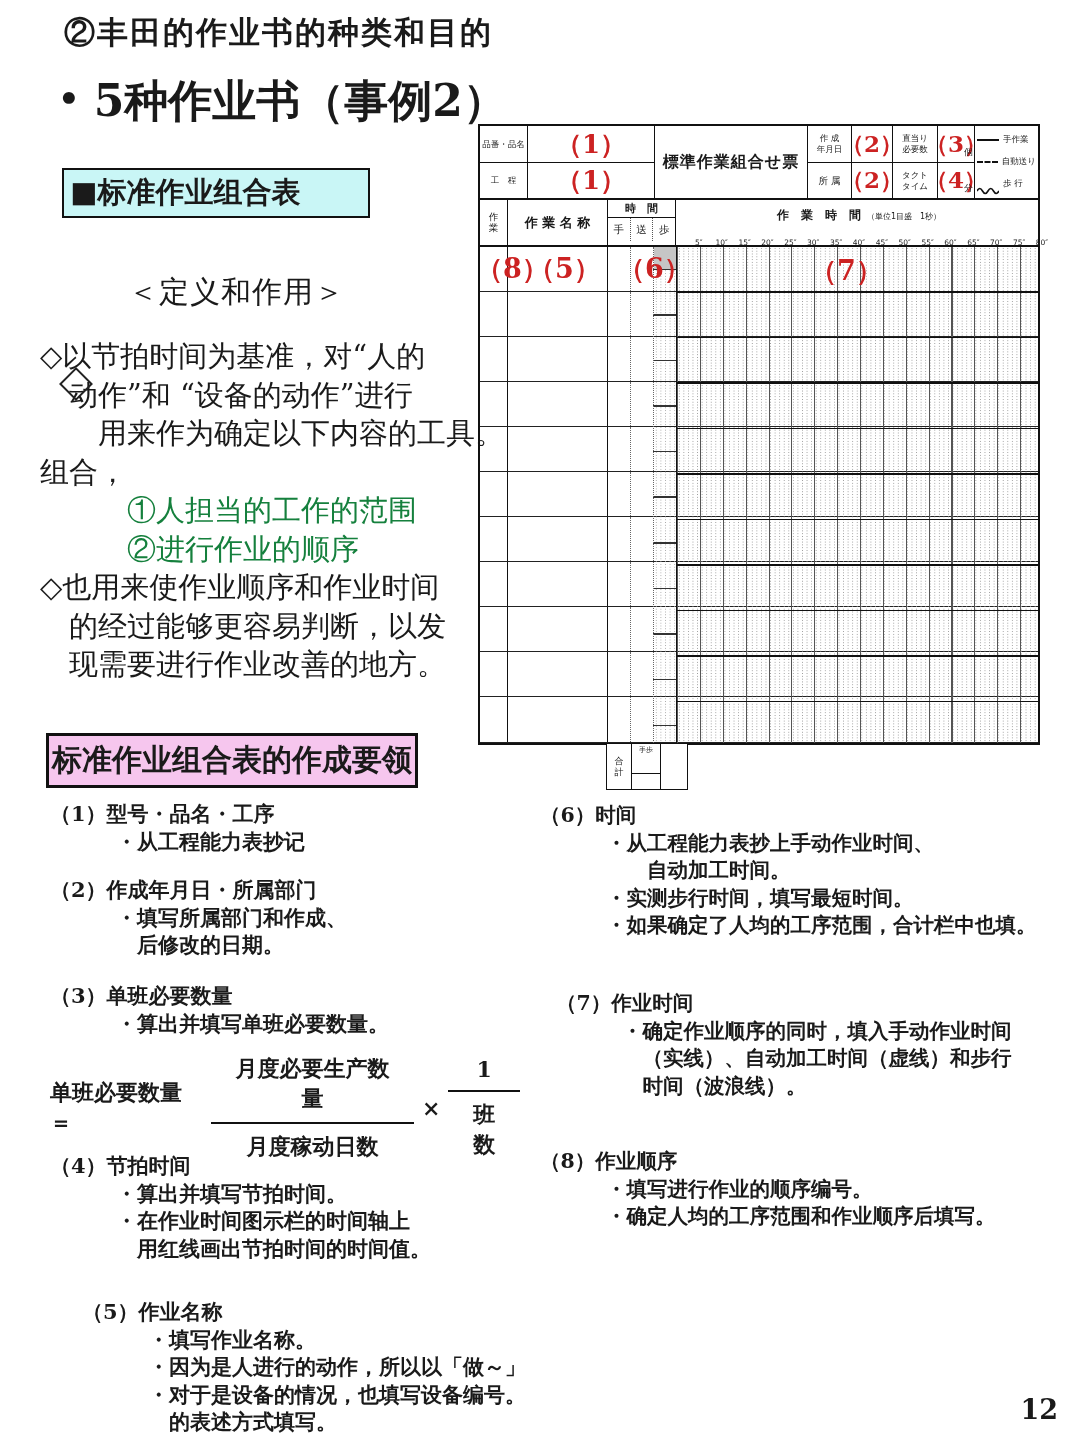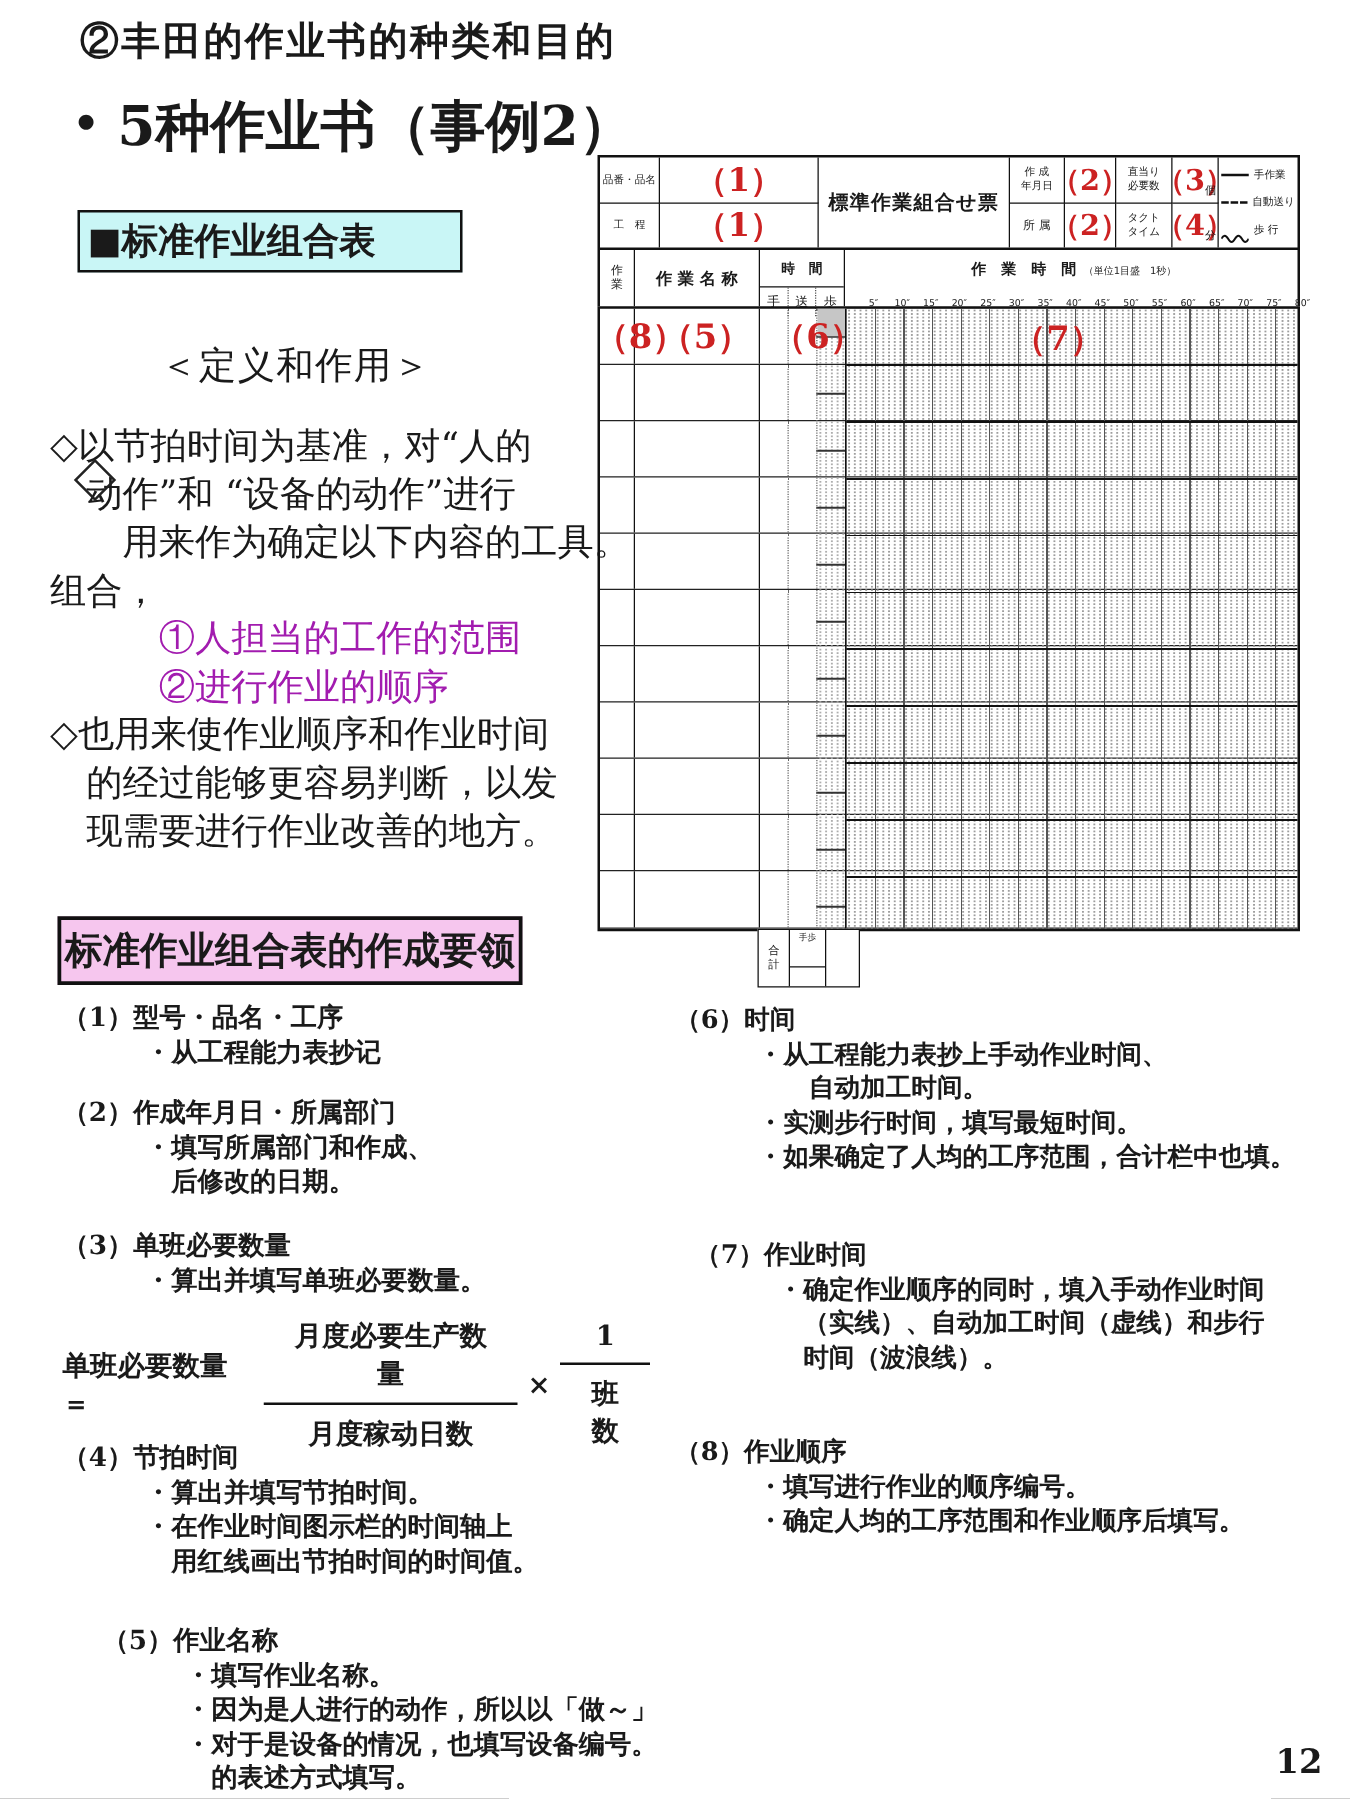--- a/index.html
+++ b/index.html
@@ -9,21 +9,21 @@
   .title{position:absolute;left:64px;top:12px;font-size:31px;font-weight:bold;letter-spacing:2px;}
   .subtitle{position:absolute;left:58px;top:72px;font-size:44px;font-weight:bold;}
   .subtitle .dot{font-size:34px;vertical-align:6px;margin-right:14px;}
   .section-box{position:absolute;left:62px;top:168px;width:308px;height:50px;
        background:#c9f6f6;border:2px solid #111;display:flex;align-items:center;
        font-size:29px;font-weight:bold;padding-left:6px;box-sizing:border-box;}
   
   .definition{position:absolute;left:40px;top:272px;width:460px;}
   .def-heading{font-size:30px;padding-left:88px;margin-bottom:24px;letter-spacing:1px;}
   .dl{font-size:29px;line-height:38.5px;white-space:pre;}
-  .dl.b{color:#a21caf;}
+  .dl.b{color:#15803d;}
   .diamond-mark{position:absolute;left:64px;top:372px;width:20px;height:20px;
        border:2.5px solid #222;transform:rotate(45deg);background:transparent;}
   
   .form{position:absolute;left:478px;top:124px;width:562px;height:668px;
         font-family:"DejaVu Sans", sans-serif;}
   .form .cell{position:absolute;box-sizing:border-box;display:flex;align-items:center;justify-content:center;}
   .fhead{position:absolute;left:0;top:0;width:562px;height:76px;border:2px solid #111;box-sizing:border-box;}
   .br{border-right:1.5px solid #111;}
   .bb{border-bottom:1.5px solid #111;}
   .lbl{font-size:8.5px;line-height:1.25;text-align:center;}
@@ -37,21 +37,21 @@
   .lg-line{width:22px;height:0;border-top:2px solid #111;}
   .lg-line.dashed{border-top-style:dashed;}
   .lg-line.wavy{border:none;height:8px;}
   .lg-label{font-size:8.5px;white-space:nowrap;}
   
   .fcols{position:absolute;left:0;top:76px;width:562px;height:45px;border-left:2px solid #111;border-right:2px solid #111;box-sizing:border-box;}
   .fc-seq{position:absolute;left:0;top:0;width:28px;height:45px;border-right:1.5px solid #111;box-sizing:border-box;display:flex;align-items:center;justify-content:center;}
   .vtxt{width:11px;font-size:9.5px;line-height:1.15;word-break:break-all;text-align:center;}
   .fc-name{position:absolute;left:28px;top:0;width:100px;height:45px;border-right:1.5px solid #111;box-sizing:border-box;display:flex;align-items:center;justify-content:center;font-size:13px;font-weight:bold;}
   .fc-time{position:absolute;left:128px;top:0;width:68px;height:45px;border-right:1.5px solid #111;box-sizing:border-box;}
-  .fc-time .tt{height:30px;border-bottom:1px solid #111;display:flex;align-items:center;justify-content:center;font-size:11px;font-weight:bold;box-sizing:border-box;}
+  .fc-time .tt{height:18px;border-bottom:1px solid #111;display:flex;align-items:center;justify-content:center;font-size:11px;font-weight:bold;box-sizing:border-box;}
   .fc-time .subs{display:flex;height:23px;}
   .fc-time .subs span{flex:1;display:flex;align-items:center;justify-content:center;font-size:10.5px;border-right:1px dotted #555;box-sizing:border-box;}
   .fc-time .subs span:last-child{border-right:none;}
   .fc-chart{position:absolute;left:196px;top:4px;width:366px;height:45px;box-sizing:border-box;}
   .fc-chart .ct{position:absolute;top:3px;width:100%;text-align:center;font-size:12px;font-weight:bold;white-space:nowrap;}
   .fc-chart .ct .note{font-size:8px;font-weight:normal;margin-left:6px;}
   .tick{position:absolute;bottom:2px;font-size:7.5px;width:20px;text-align:center;}
   
   .fbody{position:absolute;left:0;top:121px;width:562px;height:500px;border:2px solid #111;border-top-width:2px;box-sizing:border-box;}
   .brow{display:flex;height:45.05px;box-sizing:border-box;border-bottom:1.5px solid #222;}

